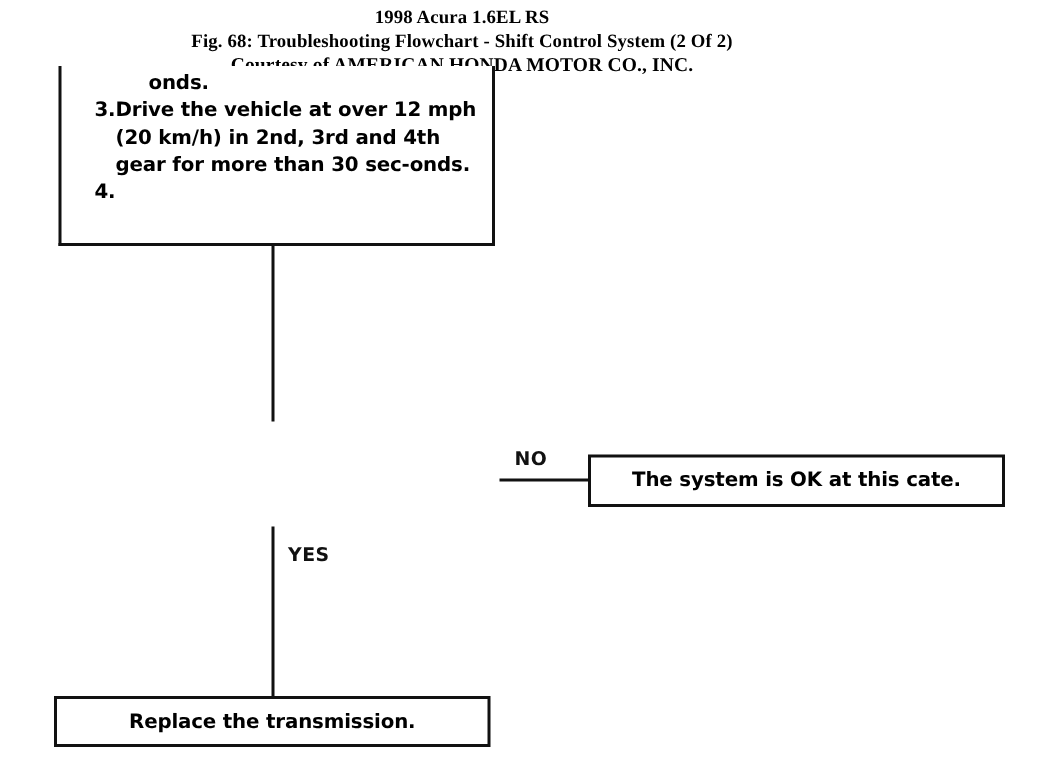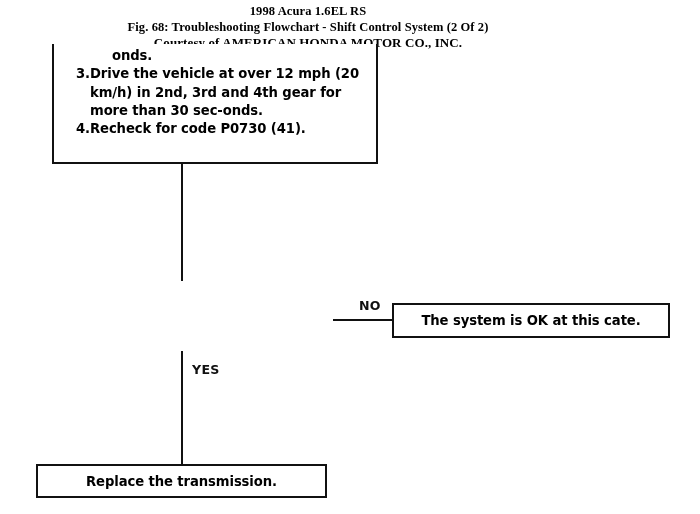--- a/index.html
+++ b/index.html
@@ -56,23 +56,23 @@
   
   .node-box {
     position: absolute;
     box-sizing: border-box;
     border: 2px solid #111;
     background: #fff;
   }
 
   
   #box-steps {
-    left: 52px;
+    left: 39px;
     top: 44px;
-    width: 326px;
+    width: 291px;
     height: 120px;
     border-top: none;
     padding: 0;
   }
   .steps-list {
     margin: 0;
     padding: 3px 6px 0 8px;
     font-family: "DejaVu Sans", sans-serif;
     font-weight: bold;
     font-size: 13.2px;
@@ -191,21 +191,21 @@
   
   .edge-label {
     position: absolute;
     font-family: "DejaVu Sans", sans-serif;
     font-weight: bold;
     font-size: 12.6px;
     letter-spacing: 0.3px;
     color: #111;
     background: transparent;
   }
-  #label-no { left: 359px; top: 298px; }
+  #label-no { left: 343px; top: 298px; }
   #label-yes { left: 192px; top: 362px; }
 </style>
 </head>
 <body>
 
 <div class="title-block">
   <div class="title-line-1">1998 Acura 1.6EL RS</div>
   <div class="title-line-2">Fig. 68: Troubleshooting Flowchart - Shift Control System (2 Of 2)</div>
   <div class="title-line-3">Courtesy of AMERICAN HONDA MOTOR CO., INC.</div>
 </div>
@@ -214,21 +214,20 @@
 
   <div class="node-box" id="box-steps">
     <div class="steps-list">
       <div class="steps-continued">onds.</div>
       <div class="step-row">
         <span class="step-num">3.</span>
         <span class="step-text">Drive the vehicle at over 12 mph (20 km/h) in 2nd, 3rd and 4th gear for more than 30 sec-onds.</span>
       </div>
       <div class="step-row">
         <span class="step-num">4.</span>
-        <span class="step-text">Recheck for code P0730 (41).</span>
       </div>
     </div>
   </div>
 
   <div class="conn conn-v" id="conn-steps-to-decision"></div>
 
 
   <div class="conn conn-h" id="conn-decision-to-ok"></div>
   <div class="edge-label" id="label-no">NO</div>
 

